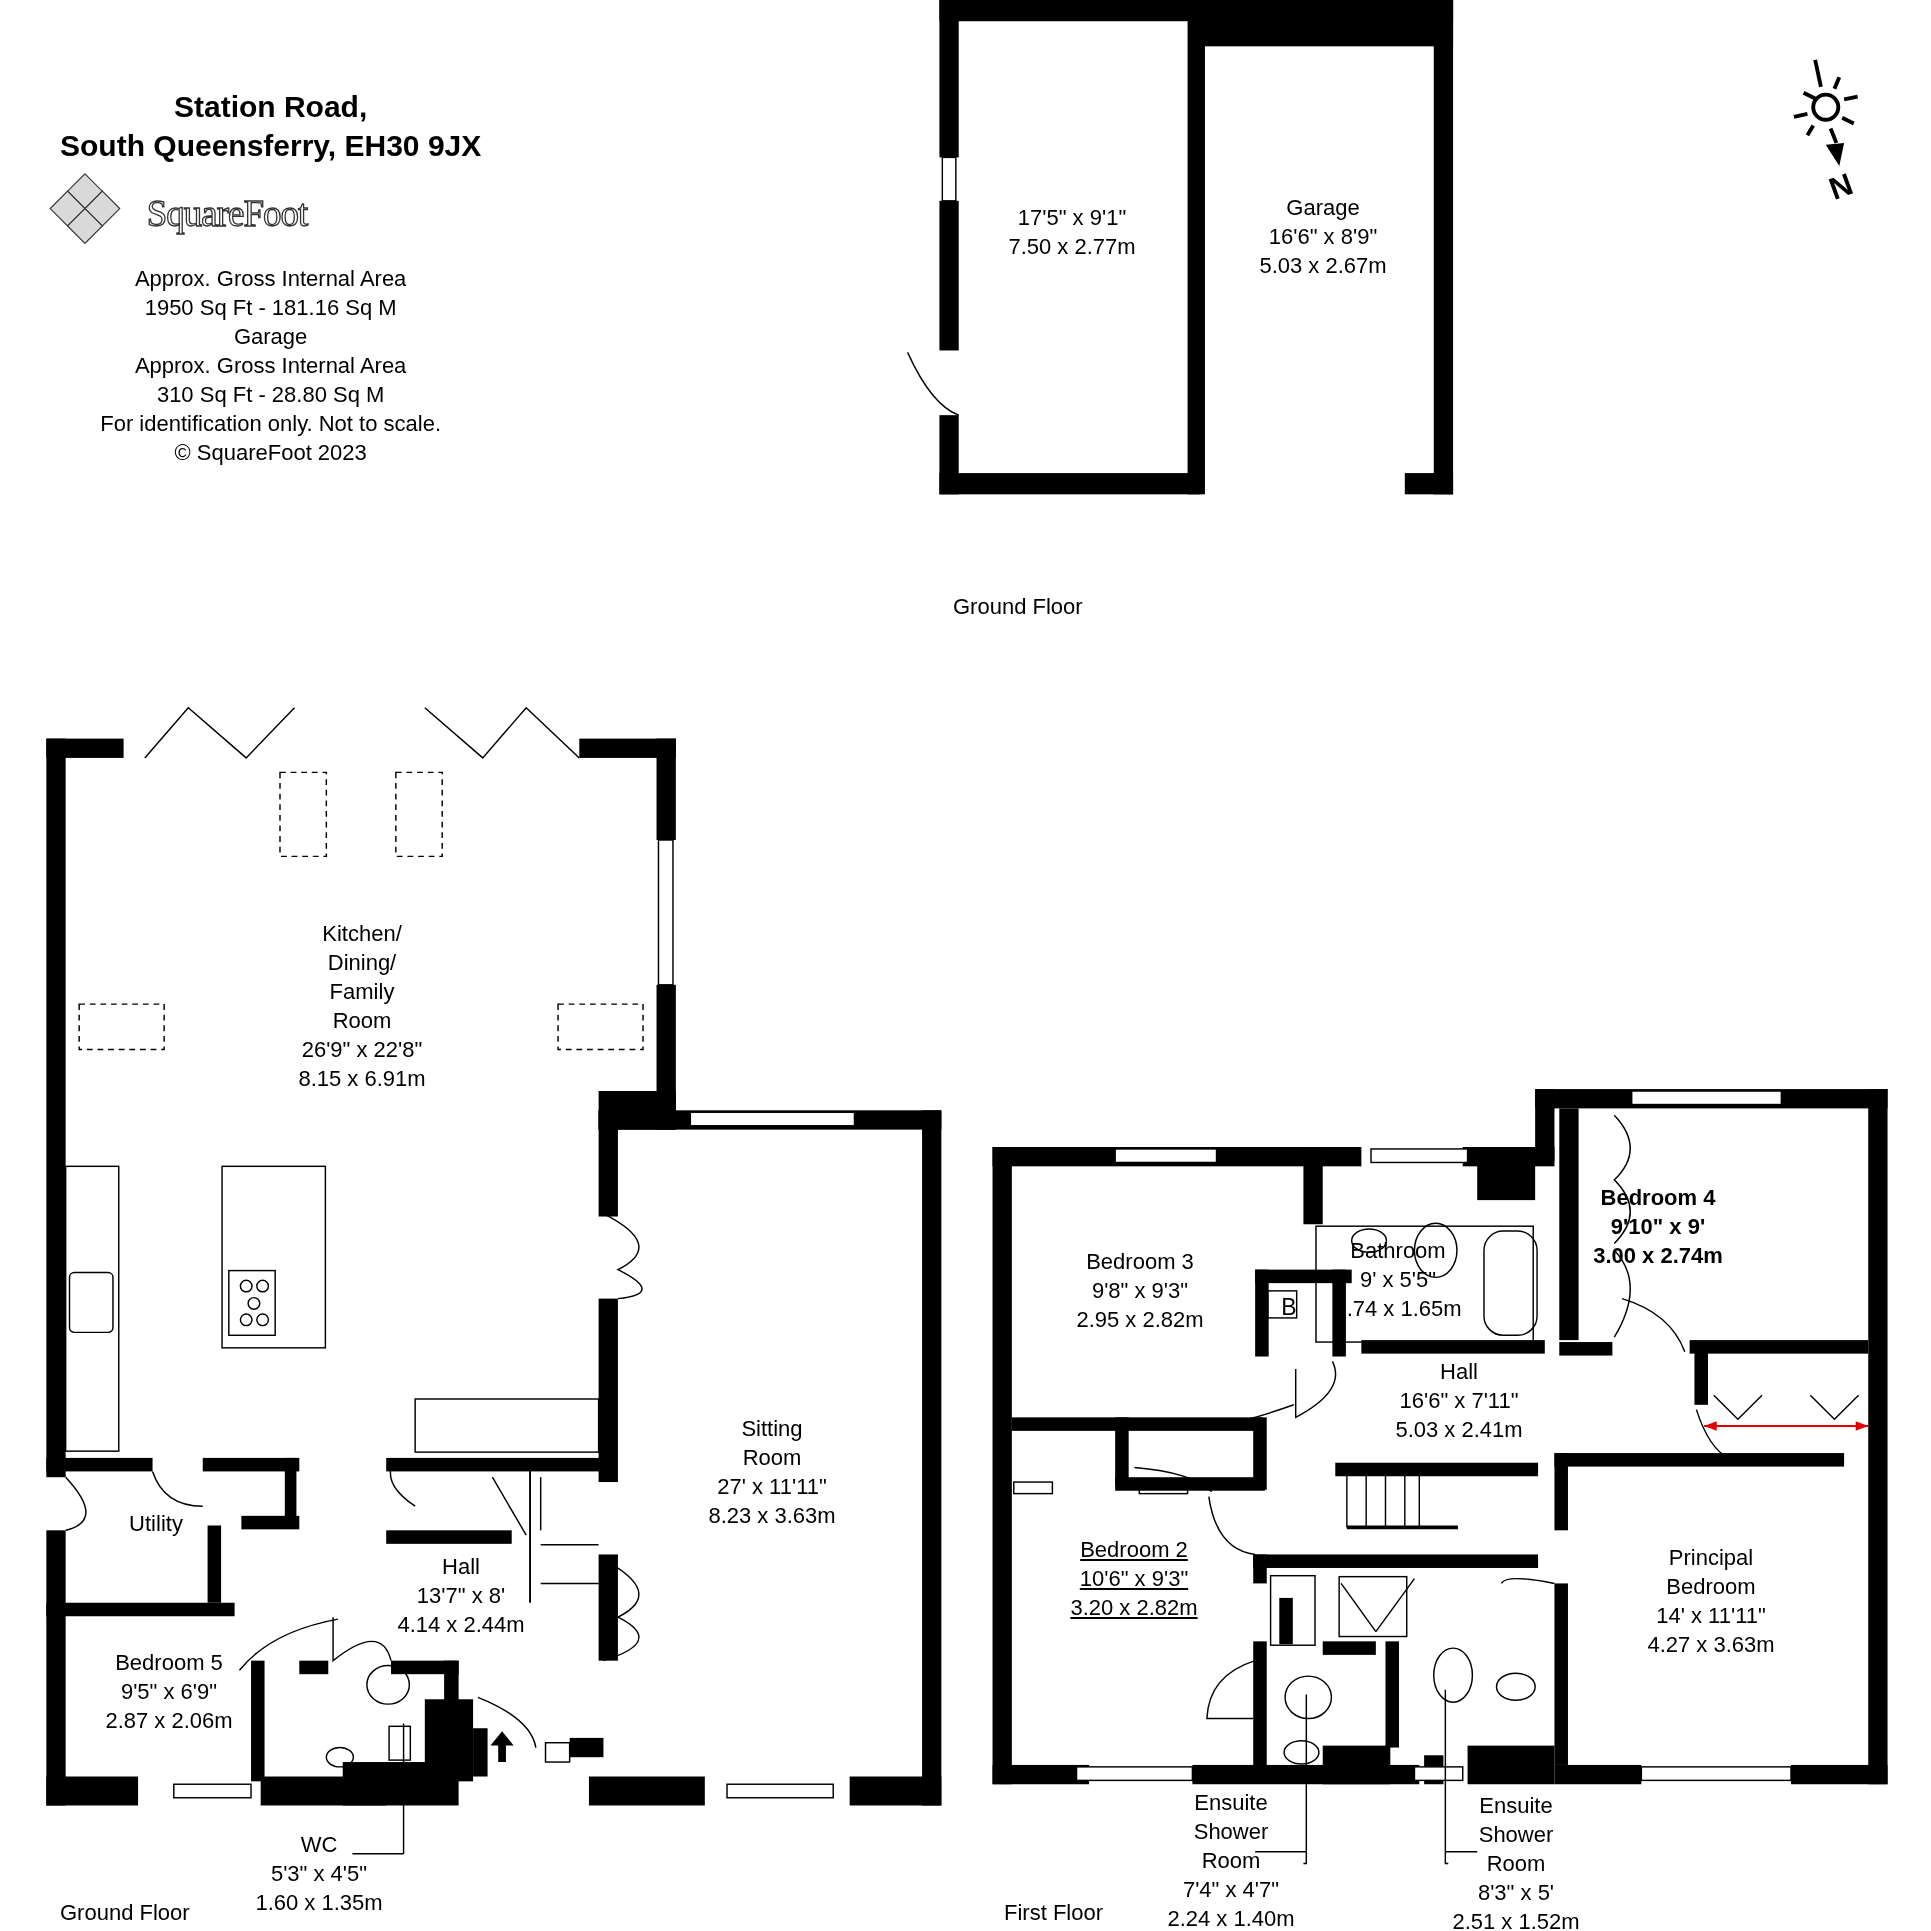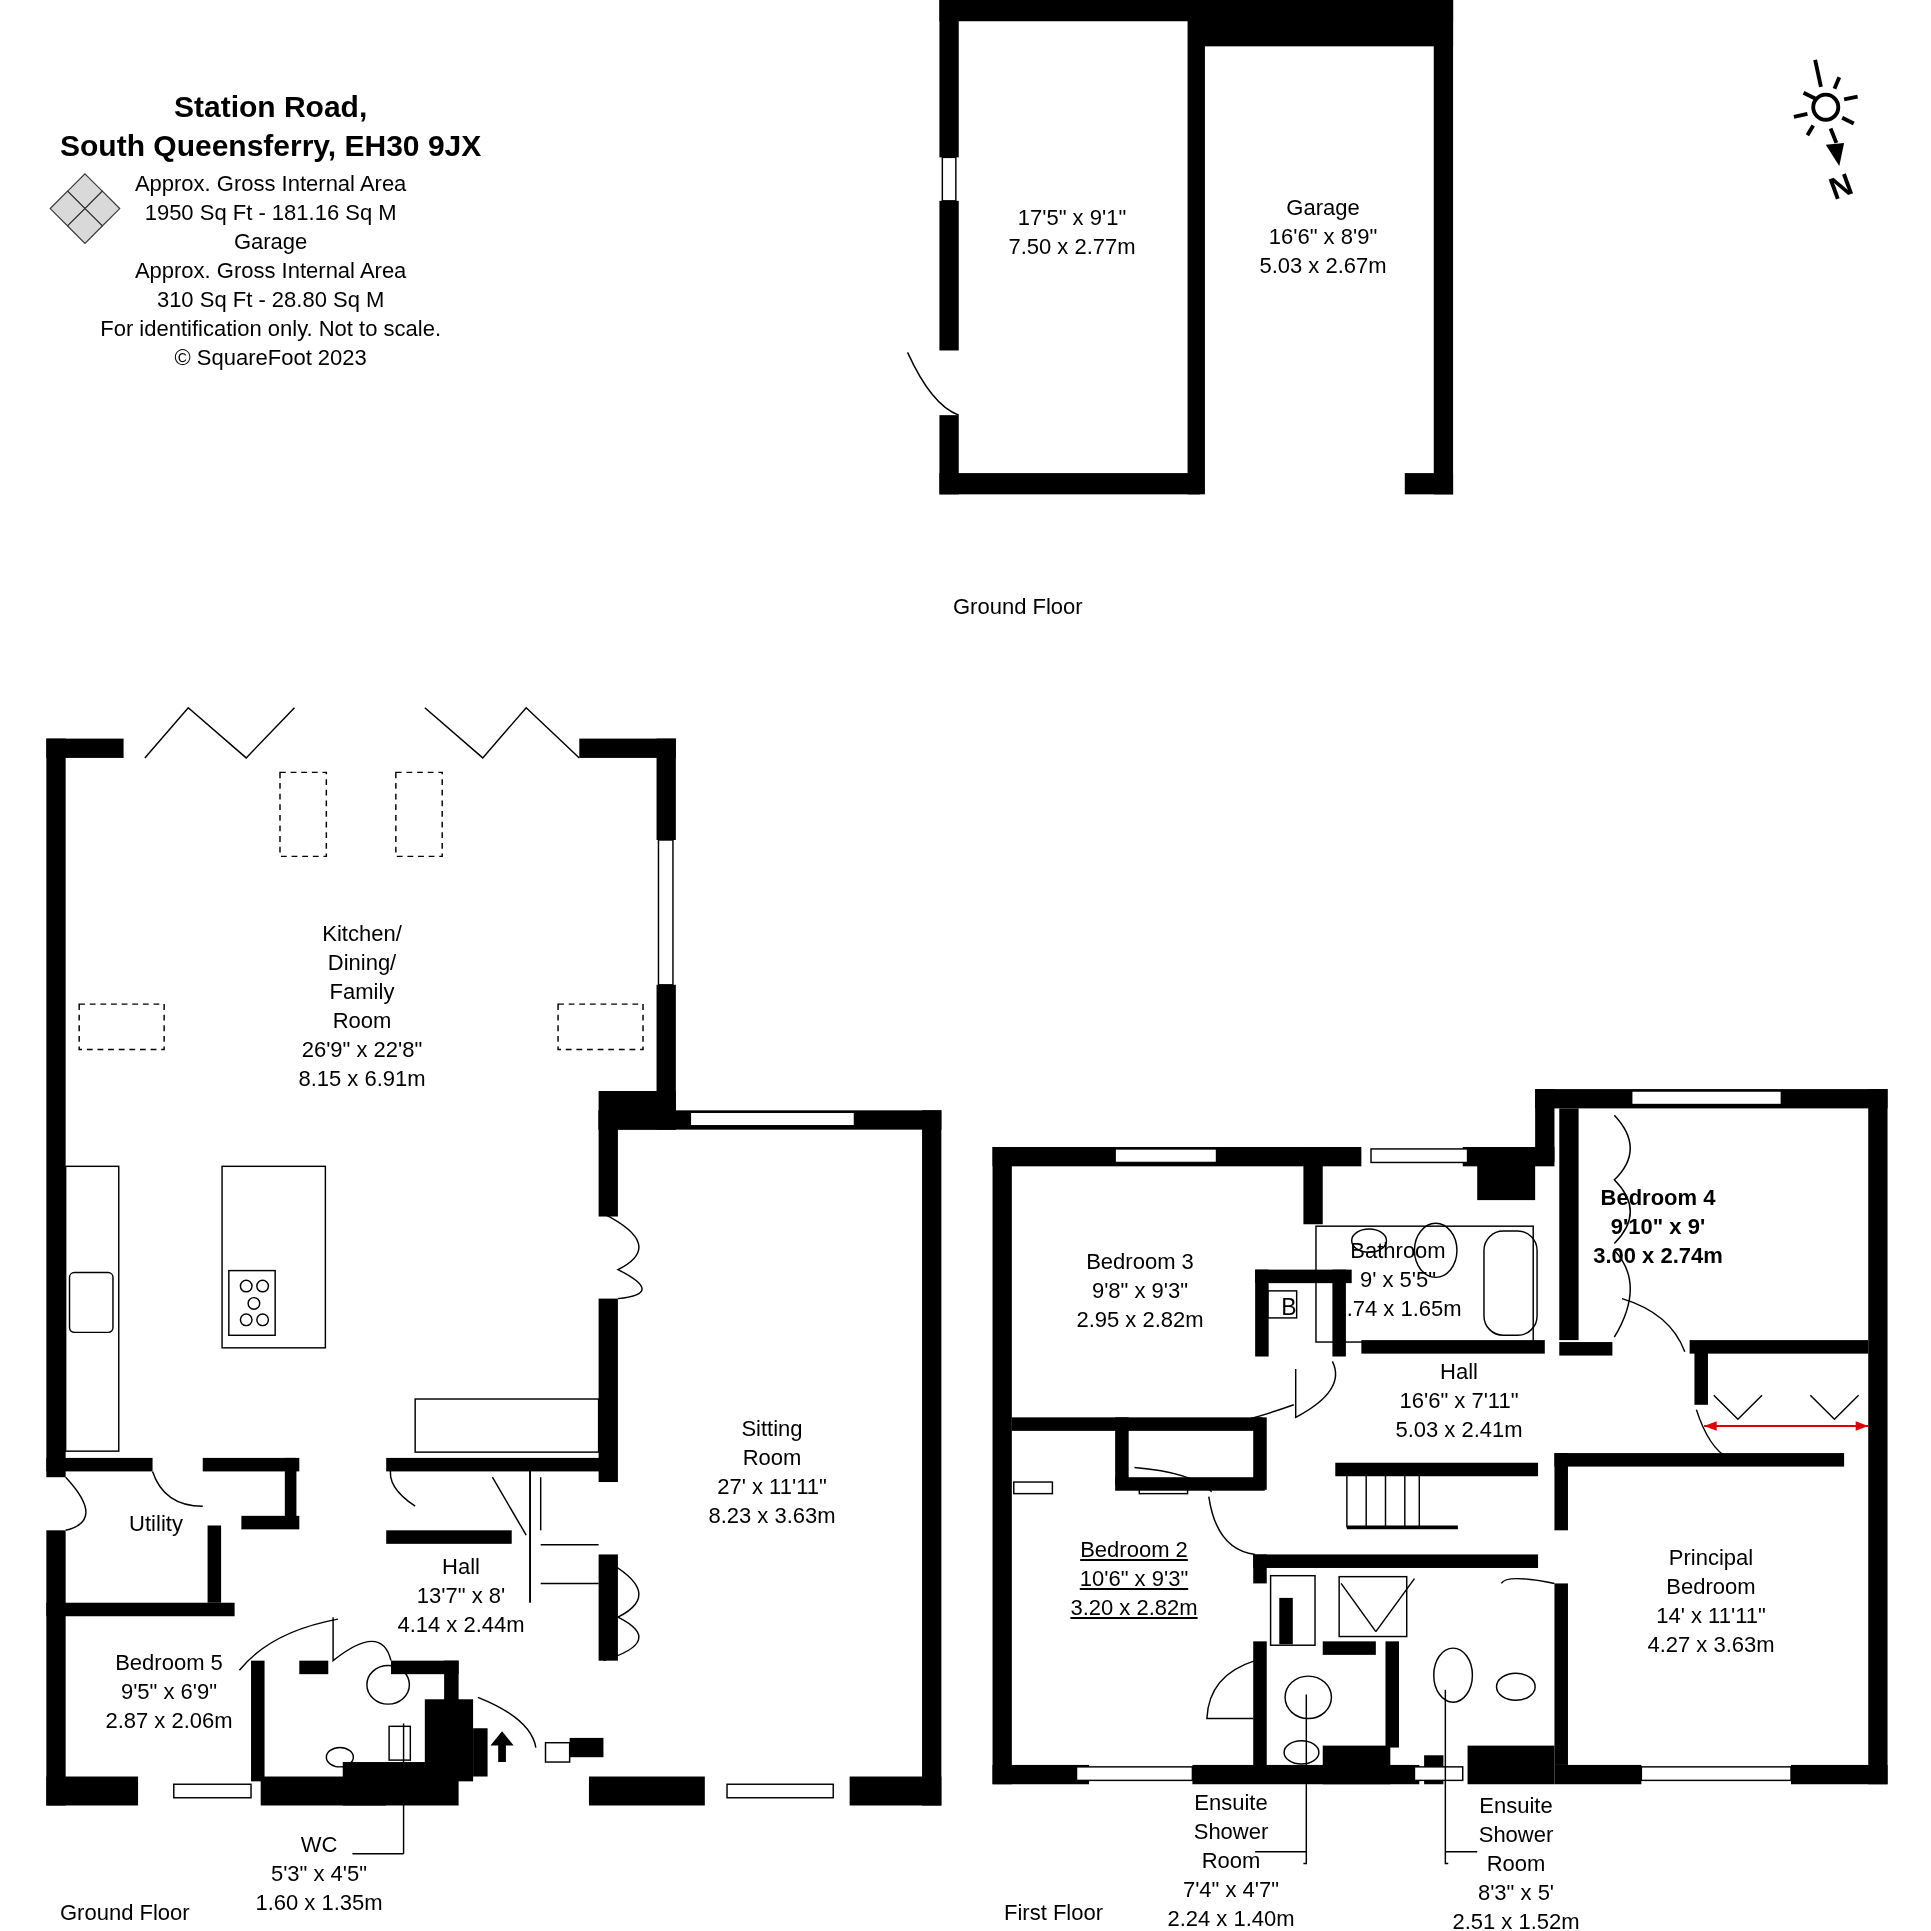--- a/index.html
+++ b/index.html
@@ -2,21 +2,21 @@
 <html><head>
 <meta charset="utf-8">
 <style>
   html,body{margin:0;padding:0;background:#fff;}
   body{width:1931px;height:1931px;position:relative;overflow:hidden;font-family:"Liberation Sans",sans-serif;color:#000;}
   svg{position:absolute;left:0;top:0;}
   .info{position:absolute;left:60px;top:87px;text-align:center;}
   .addr{font-weight:bold;font-size:30px;line-height:39px;}
   .logo{display:flex;align-items:center;margin-top:9.7px;height:77px;}
   .logo-text{font-size:37px;color:#fff;-webkit-text-stroke:1.3px #333;font-family:"Liberation Serif",serif;margin-left:9.7px;letter-spacing:-1px;}
-  .meta{font-size:22px;line-height:29px;margin-top:4px;}
+  .meta{font-size:22px;line-height:29px;margin-top:12px;}
   .lbl{position:absolute;text-align:center;font-size:22px;line-height:29px;white-space:nowrap;transform:translateX(-50%);}
   .lbl span{display:block;}
   .floorlbl{position:absolute;font-size:22px;white-space:nowrap;}
 </style>
 </head>
 <body>
 
 <svg width="1931" height="1931" viewBox="0 0 2000 2000">
   <g fill="#000">
 
@@ -222,20 +222,24 @@
     <polygon points="88,180 106,198 88,216 70,198"></polygon>
     <polygon points="106,198 124,216 106,234 88,216"></polygon>
     <polygon points="70,198 88,216 70,234 52,216"></polygon>
     <polygon points="88,216 106,234 88,252 70,234"></polygon>
   </g>
 </svg>
 
 <div class="info">
   <div class="addr">Station Road,</div>
   <div class="addr">South Queensferry, EH30 9JX</div>
+  <div class="logo">
+    <div style="width:77px"></div>
+    <div class="logo-text">SquareFoot</div>
+  </div>
   <div class="meta">
     <div>Approx. Gross Internal Area</div>
     <div>1950 Sq Ft  -  181.16 Sq M</div>
     <div>Garage</div>
     <div>Approx. Gross Internal Area</div>
     <div>310 Sq Ft  -  28.80 Sq M</div>
     <div>For identification only. Not to scale.</div>
     <div>© SquareFoot 2023</div>
   </div>
 </div>

